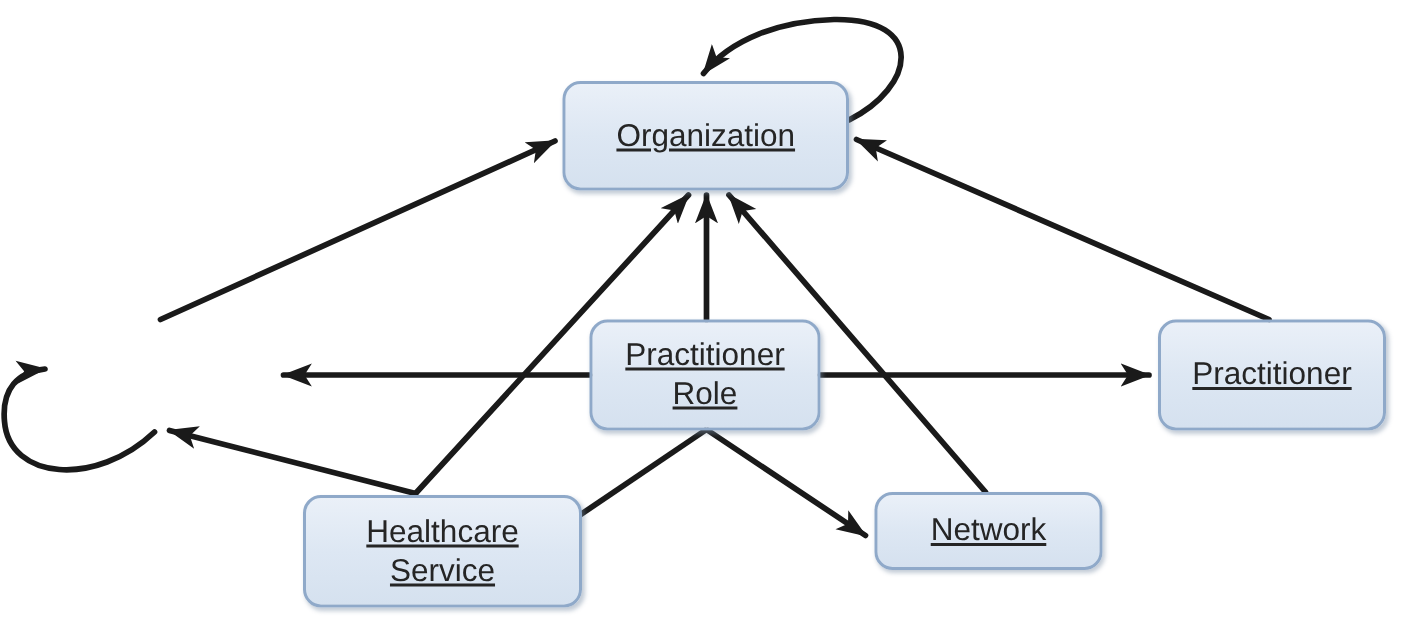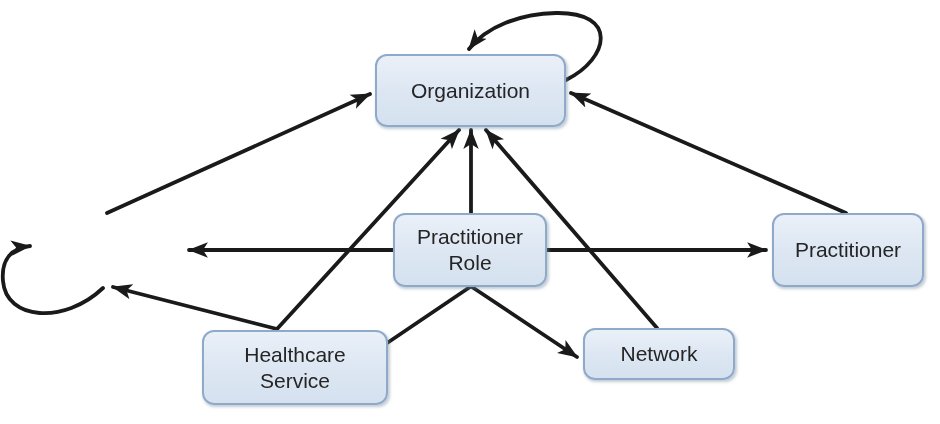--- a/index.html
+++ b/index.html
@@ -30,20 +30,21 @@
     justify-content: center;
     text-align: center;
     border: 2px solid var(--node-border, #8fa9c9);
     border-radius: 12px;
     background: linear-gradient(180deg, #eaf0f8 0%, #dde7f3 50%, #d5e1ef 100%);
     box-shadow: 1.5px 2px 3px rgba(120, 140, 165, 0.45);
     color: var(--text, #252525);
     font-size: 21px;
     line-height: 1.22;
     padding: 2px 6px;
+    text-decoration: underline;
   }
   .node span { display: block; }
 </style>
 </head>
 <body>
 
 <div id="stage">
   <svg id="edges-layer" width="940" height="424" viewBox="0 0 940 424" xmlns="http://www.w3.org/2000/svg">
     <defs>
       <marker id="arrowhead" viewBox="0 0 13 10" refX="12.3" refY="5" markerUnits="userSpaceOnUse" markerWidth="20" markerHeight="16" orient="auto">

